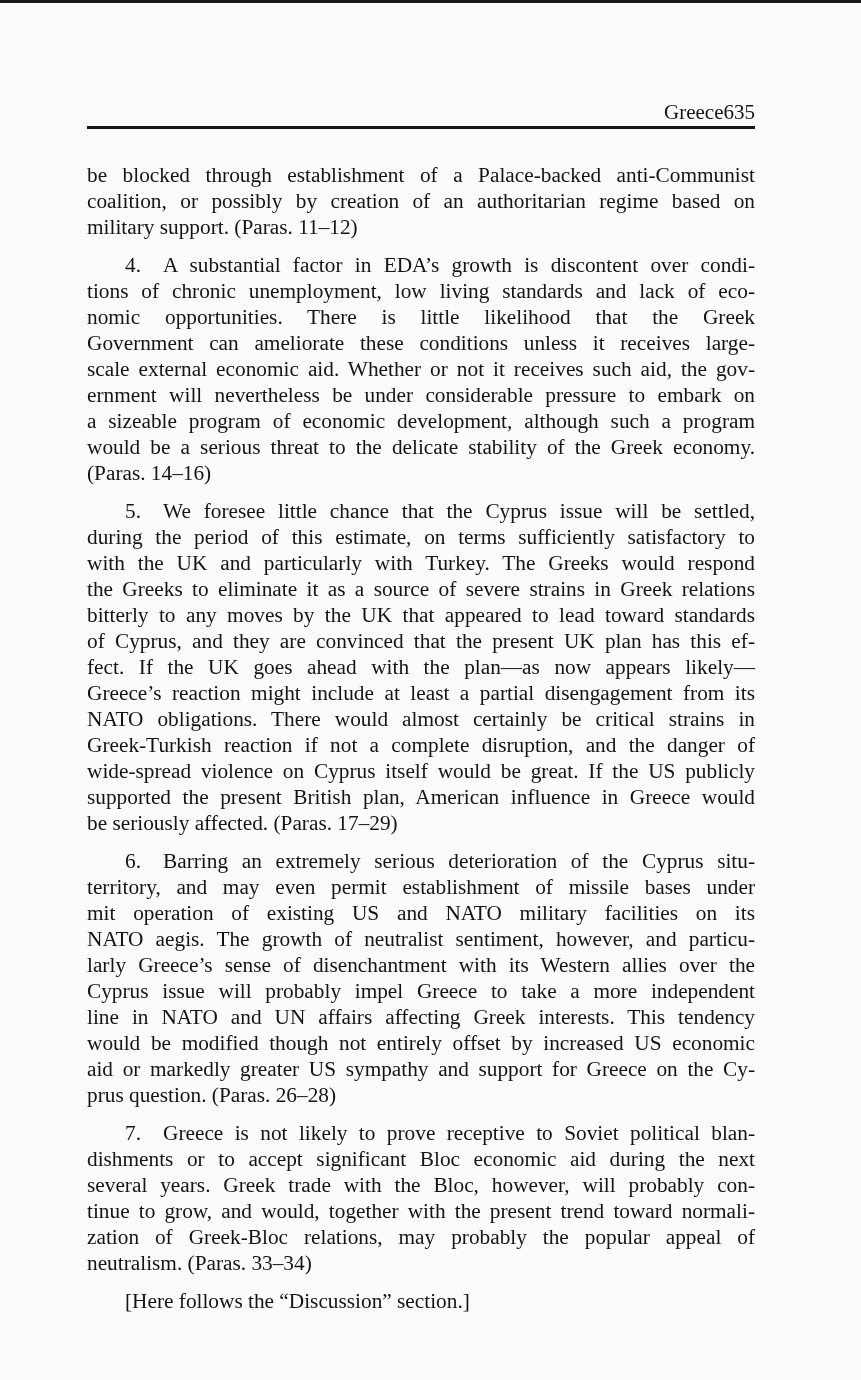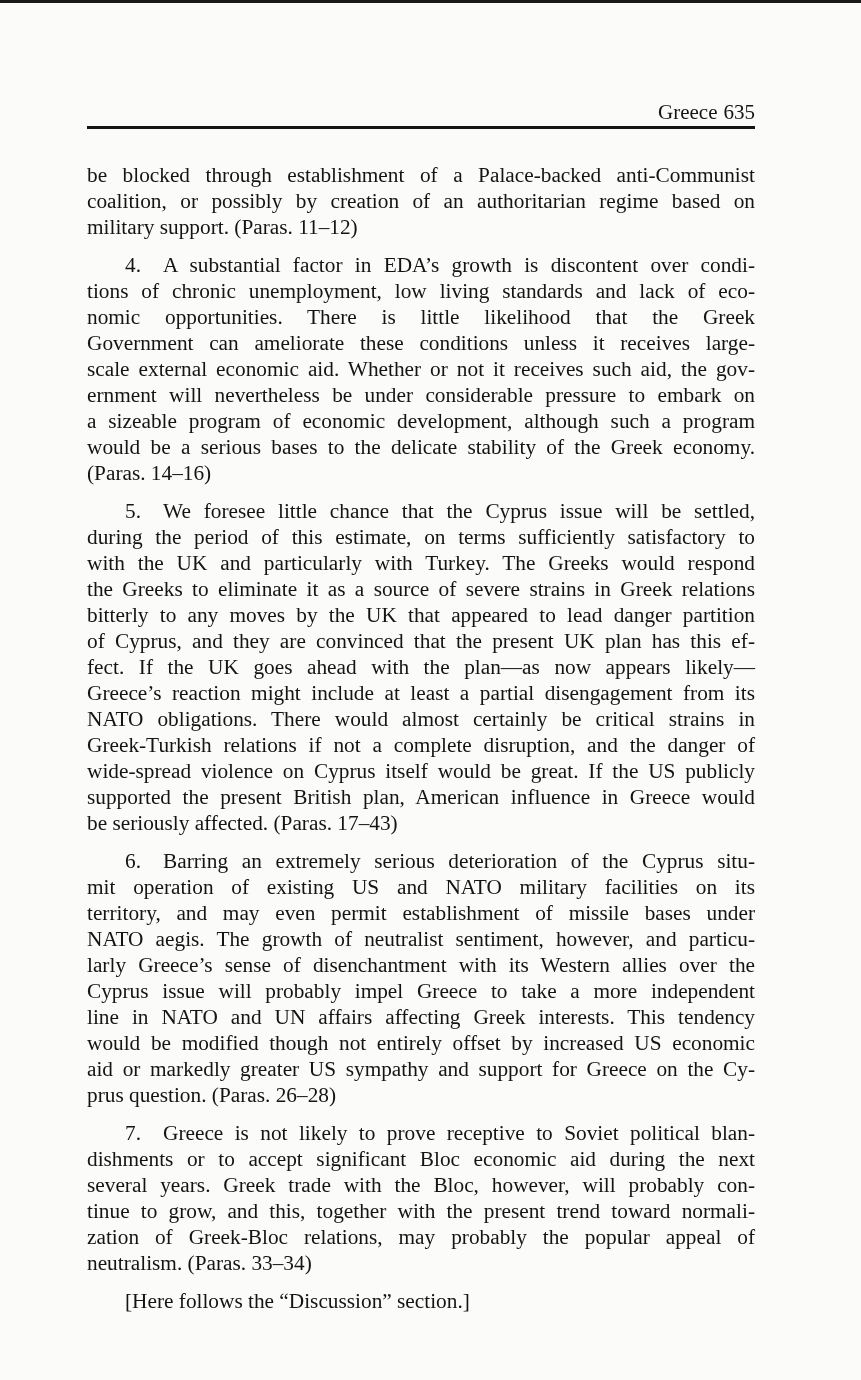--- a/index.html
+++ b/index.html
@@ -7,21 +7,21 @@
     width: 861px; height: 1380px; background: #fbfbfa; position: relative;
     overflow: hidden; color: #141414;
     font-family: "Liberation Serif", "DejaVu Serif", serif;
   }
   .top-edge { position: absolute; left: 0; top: 0; width: 861px; height: 3px; background: #1a1a1a; }
   .running-head {
     position: absolute; left: 87px; top: 98px; width: 668px; height: 28px;
     border-bottom: 3px solid #151515;
     text-align: right; font-size: 21px; line-height: 28px;
   }
-  .running-head .pg { margin-left: 6px; text-align: center; }
+  .running-head .pg { margin-left: 0; text-align: center; }
   .body-text { position: absolute; left: 87px; top: 162px; width: 668px; font-size: 21.3px; }
   .para { margin: 0 0 12px 0; }
   .line {
     display: block; height: 26px; line-height: 26px; white-space: nowrap;
     text-align: justify; text-align-last: justify;
   }
   .line.last { text-align-last: left; }
   .indent { padding-left: 38px; }
   .num { display: inline-block; width: 38px; }
 </style>
@@ -43,58 +43,58 @@
   </div>
 
   <div class="para">
     <span class="line indent"><span class="num">4.</span><span>A substantial factor in EDA’s growth is discontent over condi-</span></span>
     <span class="line">tions of chronic unemployment, low living standards and lack of eco-</span>
     <span class="line">nomic opportunities. There is little likelihood that the Greek</span>
     <span class="line">Government can ameliorate these conditions unless it receives large-</span>
     <span class="line">scale external economic aid. Whether or not it receives such aid, the gov-</span>
     <span class="line">ernment will nevertheless be under considerable pressure to embark on</span>
     <span class="line">a sizeable program of economic development, although such a program</span>
-    <span class="line">would be a serious bases to the delicate stability of the Greek economy.</span>
+    <span class="line">would be a serious threat to the delicate stability of the Greek economy.</span>
     <span class="line last">(Paras. 14–16)</span>
   </div>
 
   <div class="para">
     <span class="line indent"><span class="num">5.</span><span>We foresee little chance that the Cyprus issue will be settled,</span></span>
     <span class="line">during the period of this estimate, on terms sufficiently satisfactory to</span>
     <span class="line">with the UK and particularly with Turkey. The Greeks would respond</span>
     <span class="line">the Greeks to eliminate it as a source of severe strains in Greek relations</span>
-    <span class="line">bitterly to any moves by the UK that appeared to lead danger partition</span>
+    <span class="line">bitterly to any moves by the UK that appeared to lead toward standards</span>
     <span class="line">of Cyprus, and they are convinced that the present UK plan has this ef-</span>
     <span class="line">fect. If the UK goes ahead with the plan—as now appears likely—</span>
     <span class="line">Greece’s reaction might include at least a partial disengagement from its</span>
     <span class="line">NATO obligations. There would almost certainly be critical strains in</span>
-    <span class="line">Greek-Turkish relations if not a complete disruption, and the danger of</span>
+    <span class="line">Greek-Turkish reaction if not a complete disruption, and the danger of</span>
     <span class="line">wide-spread violence on Cyprus itself would be great. If the US publicly</span>
     <span class="line">supported the present British plan, American influence in Greece would</span>
-    <span class="line last">be seriously affected. (Paras. 17–43)</span>
+    <span class="line last">be seriously affected. (Paras. 17–29)</span>
   </div>
 
   <div class="para">
     <span class="line indent"><span class="num">6.</span><span>Barring an extremely serious deterioration of the Cyprus situ-</span></span>
+    <span class="line">territory, and may even permit establishment of missile bases under</span>
     <span class="line">mit operation of existing US and NATO military facilities on its</span>
-    <span class="line">territory, and may even permit establishment of missile bases under</span>
     <span class="line">NATO aegis. The growth of neutralist sentiment, however, and particu-</span>
     <span class="line">larly Greece’s sense of disenchantment with its Western allies over the</span>
     <span class="line">Cyprus issue will probably impel Greece to take a more independent</span>
     <span class="line">line in NATO and UN affairs affecting Greek interests. This tendency</span>
     <span class="line">would be modified though not entirely offset by increased US economic</span>
     <span class="line">aid or markedly greater US sympathy and support for Greece on the Cy-</span>
     <span class="line last">prus question. (Paras. 26–28)</span>
   </div>
 
   <div class="para">
     <span class="line indent"><span class="num">7.</span><span>Greece is not likely to prove receptive to Soviet political blan-</span></span>
     <span class="line">dishments or to accept significant Bloc economic aid during the next</span>
     <span class="line">several years. Greek trade with the Bloc, however, will probably con-</span>
-    <span class="line">tinue to grow, and this, together with the present trend toward normali-</span>
+    <span class="line">tinue to grow, and would, together with the present trend toward normali-</span>
     <span class="line">zation of Greek-Bloc relations, may probably the popular appeal of</span>
     <span class="line last">neutralism. (Paras. 33–34)</span>
   </div>
 
   <div class="para">
     <span class="line last indent">[Here follows the “Discussion” section.]</span>
   </div>
 
 </div>
 

